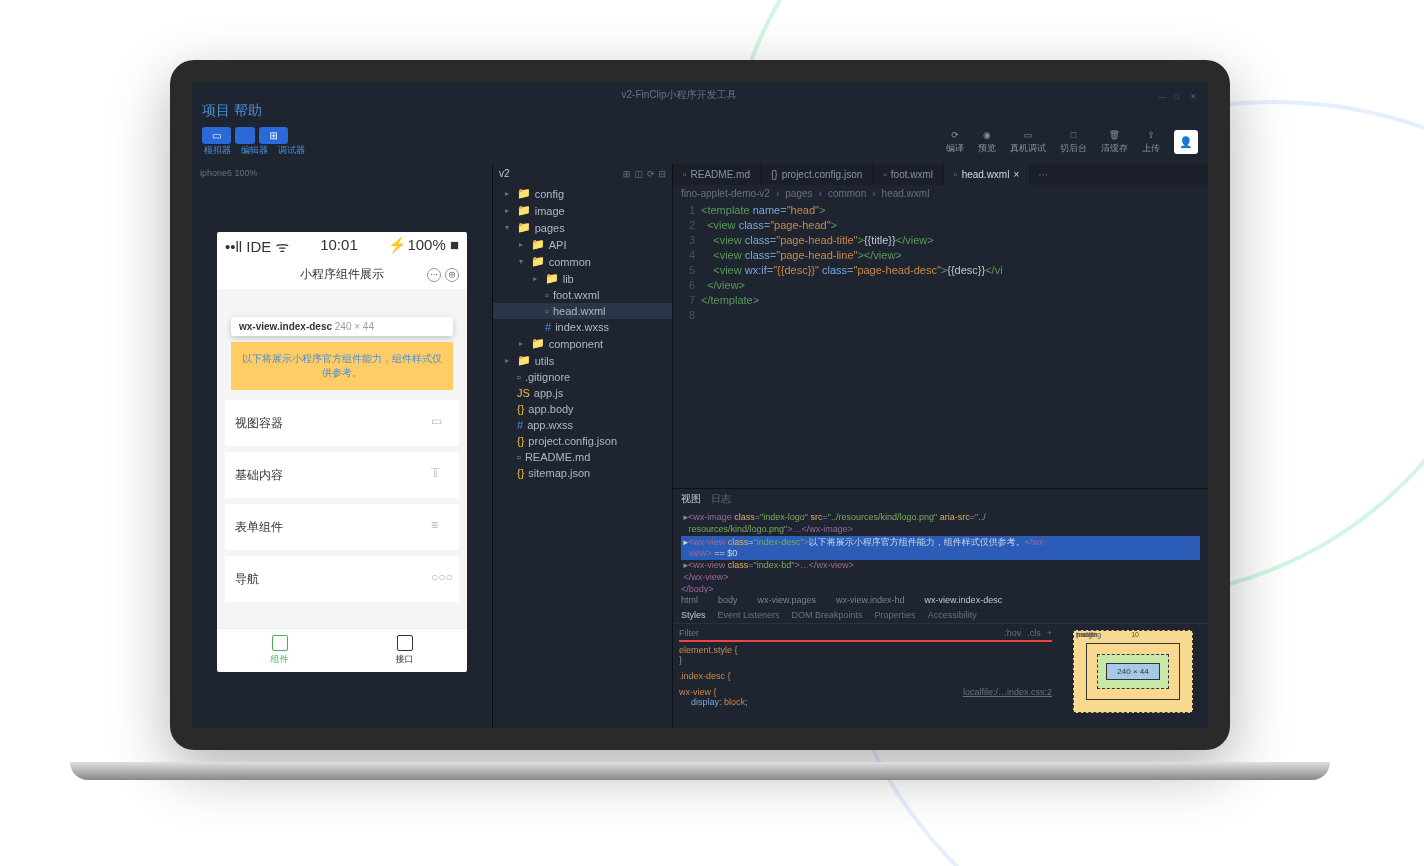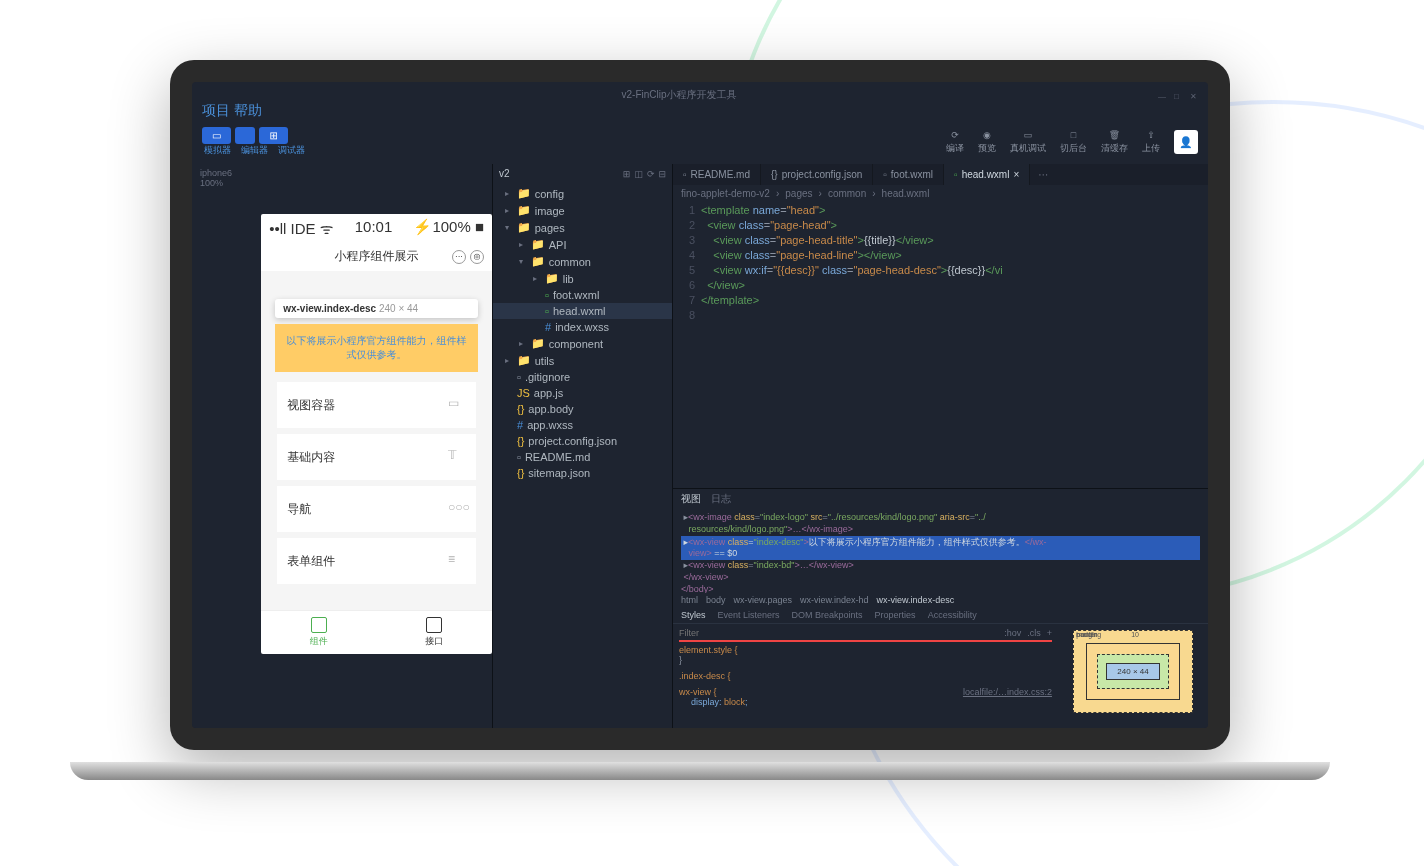--- a/index.html
+++ b/index.html
@@ -17,32 +17,32 @@
 .win-btn{width:10px;height:10px;color:#5a6070;font-size:8px}
 .menubar{height:18px;display:flex;align-items:center;gap:4px;padding:0 10px;font-size:14px;color:#4a8fd8}
 .toolbar{height:44px;display:flex;align-items:center;padding:0 10px;gap:8px}
 .tool-pills{display:flex;gap:4px}
 .pill{background:#2b68d8;padding:3px 10px;border-radius:3px;color:#fff;font-size:10px;display:flex;align-items:center;gap:3px}
 .pill-labels{display:flex;gap:10px;margin-left:2px;color:#4a8fd8;font-size:9px}
 .tool-right{margin-left:auto;display:flex;gap:14px;align-items:center}
 .tool-icon{display:flex;flex-direction:column;align-items:center;gap:2px;color:#8a92a0;font-size:9px}
 .avatar{width:24px;height:24px;background:#fff;border-radius:3px;display:flex;align-items:center;justify-content:center}
 .main{flex:1;display:flex;overflow:hidden}
-.sim-panel{width:300px;background:#1e2430;display:flex;flex-direction:row}
+.sim-panel{width:300px;background:#1e2430;display:flex;flex-direction:column}
 .sim-head{padding:4px 8px;font-size:9px;color:#6a7080}
 .phone{margin:50px auto 0;width:250px;height:440px;background:#fff;border-radius:2px;display:flex;flex-direction:column;font-size:11px;color:#333}
 .phone-status{display:flex;justify-content:space-between;padding:4px 8px;font-size:15px}
 .phone-title{display:flex;align-items:center;justify-content:center;padding:6px;position:relative;font-size:12px;font-weight:500}
 .phone-dots{position:absolute;right:8px;display:flex;gap:4px;align-items:center}
 .phone-dot{width:14px;height:14px;border:1px solid #999;border-radius:50%;display:flex;align-items:center;justify-content:center;font-size:8px}
 .phone-body{flex:1;background:#f5f5f5;padding:8px;overflow:hidden}
 .tooltip{background:#fff;padding:4px 8px;border-radius:3px;box-shadow:0 2px 6px rgba(0,0,0,.2);font-size:10px;margin:20px 6px 6px}
 .tooltip .dim{color:#999}
 .highlight-box{background:#ffcc66;color:#4a8fd8;padding:10px;font-size:10px;text-align:center;margin:0 6px 10px}
-.list-item{background:#fff;margin:6px 8px;padding:14px 10px;display:flex;justify-content:space-between;align-items:center;font-size:12px}
+.list-item{background:#fff;margin:6px 0;padding:14px 10px;display:flex;justify-content:space-between;align-items:center;font-size:12px}
 .list-icon{width:18px;height:18px;opacity:.4}
 .phone-tabs{display:flex;border-top:1px solid #eee}
 .phone-tab{flex:1;text-align:center;padding:6px;font-size:9px}
 .phone-tab.active{color:#4caf50}
 .phone-tab-icon{width:16px;height:16px;margin:0 auto 2px;border:1.5px solid currentColor;border-radius:2px}
 .tree-panel{width:180px;background:#1e2430;border-left:1px solid #0d1117;display:flex;flex-direction:column}
 .tree-head{display:flex;align-items:center;padding:4px 6px;font-size:10px;color:#c0c8d0;font-weight:400}
 .tree-head-icons{margin-left:auto;display:flex;gap:4px;color:#6a7080;font-size:9px}
 .tree{flex:1;overflow:auto;padding:2px 0}
 .tree-item{display:flex;align-items:center;gap:4px;padding:2px 4px;font-size:11px;color:#b0b8c0;cursor:pointer}
@@ -60,21 +60,21 @@
 .code-body{flex:1;padding:2px 0}
 .line{height:15px;white-space:pre}
 .tag{color:#5a9a5a}.attr{color:#7aa8d8}.str{color:#c88a4a}.expr{color:#c0c8d0}
 .bottom{height:240px;display:flex;flex-direction:column;border-top:1px solid #0d1117;overflow:hidden}
 .btabs{display:flex;gap:10px;padding:3px 8px;font-size:10px;color:#6a7080}
 .btab.active{color:#c0c8d0}
 .dom-tree{padding:3px 8px;font-family:Consolas,monospace;font-size:9px;color:#8a92a0;height:84px;overflow:hidden}
 .dom-line{white-space:pre;height:12px}
 .dom-line.sel{background:#2b5cb8;color:#d0d8e0}
 .dom-tag{color:#9a6a9a}.dom-attr{color:#d8b060}.dom-str{color:#7aa860}
-.crumb-path{padding:2px 8px;font-size:9px;color:#7a8290;display:flex;gap:8px}
+.crumb-path{padding:2px 8px;font-size:9px;color:#7a8290;display:flex;gap:20px}
 .crumb-path span.active{color:#c0c8d0}
 .dtabs{display:flex;gap:12px;padding:3px 8px;font-size:9px;color:#6a7080;border-bottom:1px solid #2a3240}
 .dtab.active{color:#c0c8d0}
 .styles-panel{flex:1;display:flex;overflow:hidden}
 .styles-left{flex:1;font-family:Consolas,monospace;font-size:9px;padding:2px 6px;overflow:hidden}
 .filter-row{display:flex;gap:6px;color:#6a7080;padding:2px 0;border-bottom:2px solid #ef4444}
 .filter-row input{background:transparent;border:none;color:#8a92a0;font-size:9px;flex:1;outline:none}
 .css-block{padding:3px 0}
 .css-sel{color:#c88a4a}
 .css-prop{color:#7aa8d8;padding-left:12px}
@@ -180,26 +180,26 @@
         <div id="phone-items">
                   <div class="list-item">
                     <span>视图容器</span>
                     <span class="list-icon">▭</span>
                   </div>
                   <div class="list-item">
                     <span>基础内容</span>
                     <span class="list-icon">𝕋</span>
                   </div>
                   <div class="list-item">
+                    <span>表单组件</span>
+                    <span class="list-icon">≡</span>
+                  </div>
+                  <div class="list-item">
                     <span>导航</span>
                     <span class="list-icon">○○○</span>
-                  </div>
-                  <div class="list-item">
-                    <span>表单组件</span>
-                    <span class="list-icon">≡</span>
                   </div>
                 </div>
       </div>
       <div class="phone-tabs" id="phone-tabs">
                 <div class="phone-tab active"><div class="phone-tab-icon"></div>组件</div>
                 <div class="phone-tab "><div class="phone-tab-icon"></div>接口</div>
               </div>
     </div>
   </div>
 

